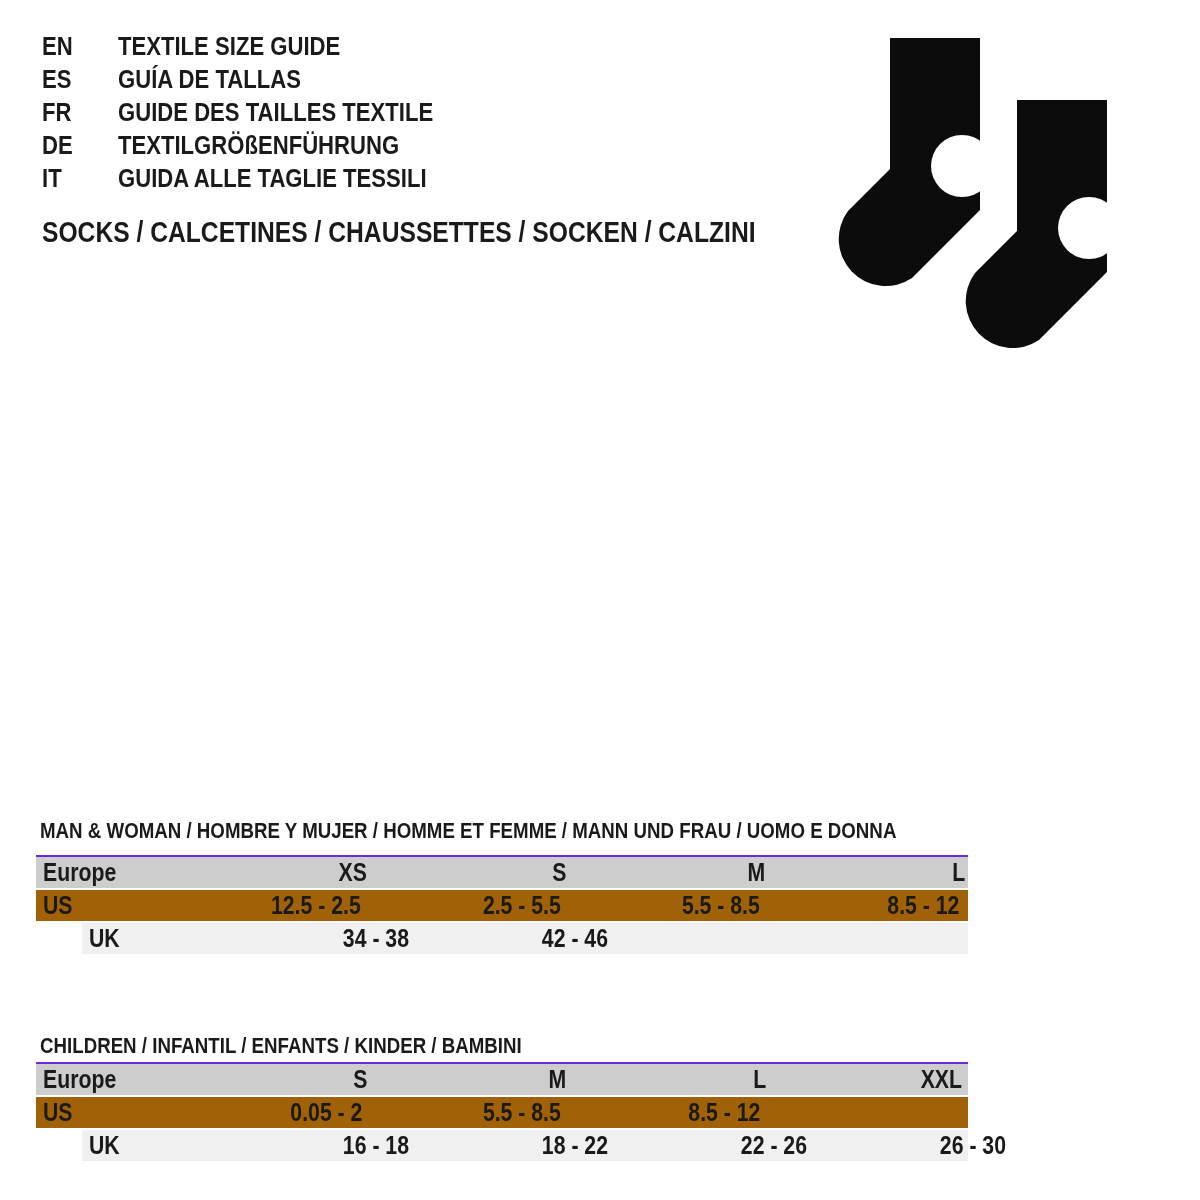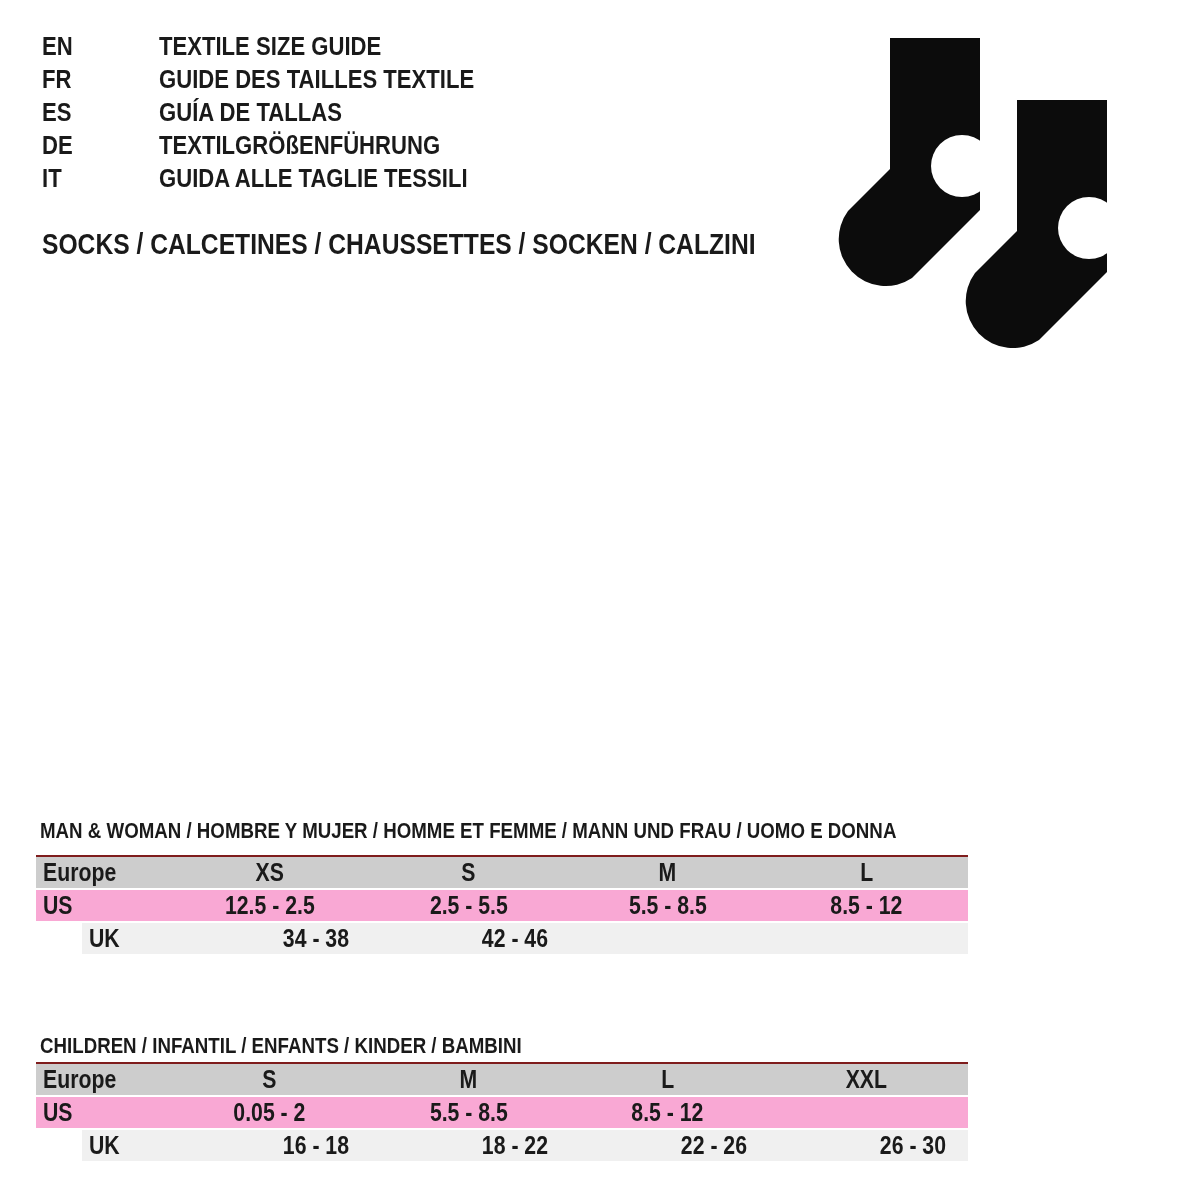--- a/index.html
+++ b/index.html
@@ -15,67 +15,67 @@
   .cond {
     display: inline-block;
     transform: scaleX(0.85);
     transform-origin: 0 50%;
     white-space: nowrap;
   }
   .cond.center { transform-origin: 50% 50%; }
 
   
   .lang-list { position: absolute; left: 42px; top: 30px; font-size: 26px; line-height: 33px; }
-  .lang-row { display: flex; gap: 41px; }
+  .lang-row { display: flex; }
   .lang-code { width: 76px; flex: 0 0 76px; }
 
   
-  .product-line { position: absolute; left: 42px; top: 228px; font-size: 29px; line-height: 33px; }
+  .product-line { position: absolute; left: 42px; top: 216px; font-size: 29px; line-height: 33px; }
 
   
   .socks-svg { position: absolute; left: 800px; top: 30px; width: 330px; height: 330px; }
 
   
   .sec-title { position: absolute; left: 40px; font-size: 22px; line-height: 26px; }
   .sec-title.t1 { top: 818px; }
   .sec-title.t2 { top: 1033px; text-align: center; }
 
   
   .tbl { position: absolute; left: 36px; width: 932px; }
   .tbl.t1 { top: 855px; }
   .tbl.t2 { top: 1062px; }
-  .trow { display: flex; height: 31px; margin-bottom: 2px; background: #f9a8d4; }
-  .trow.hdr { background: #cdcdcd; border-top: 2px solid #7f1d1d; }
+  .trow { display: flex; height: 31px; margin-bottom: 2px; background: #a16207; }
+  .trow.hdr { background: #cdcdcd; border-top: 2px solid #6d28d9; }
   .trow.alt { background: #f0f0f0; margin-left: 46px; }
   .cell {
-    display: flex; align-items: center; justify-content: center;
+    display: flex; align-items: center; justify-content: flex-end;
     font-size: 25px; flex: 0 0 199px; width: 199px;
   }
   .cell.first {
     flex: 0 0 134px; width: 134px;
     justify-content: flex-start; padding-left: 7px; box-sizing: border-box;
   }
 </style>
 </head>
 <body>
 
 <div>
 
   <div class="lang-list">
     <div class="lang-row">
       <span class="lang-code"><span class="cond">EN</span></span>
       <span class="cond">TEXTILE SIZE GUIDE</span>
     </div>
     <div class="lang-row">
+      <span class="lang-code"><span class="cond">ES</span></span>
+      <span class="cond">GUÍA DE TALLAS</span>
+    </div>
+    <div class="lang-row">
       <span class="lang-code"><span class="cond">FR</span></span>
       <span class="cond">GUIDE DES TAILLES TEXTILE</span>
-    </div>
-    <div class="lang-row">
-      <span class="lang-code"><span class="cond">ES</span></span>
-      <span class="cond">GUÍA DE TALLAS</span>
     </div>
     <div class="lang-row">
       <span class="lang-code"><span class="cond">DE</span></span>
       <span class="cond">TEXTILGRÖßENFÜHRUNG</span>
     </div>
     <div class="lang-row">
       <span class="lang-code"><span class="cond">IT</span></span>
       <span class="cond">GUIDA ALLE TAGLIE TESSILI</span>
     </div>
   </div>

